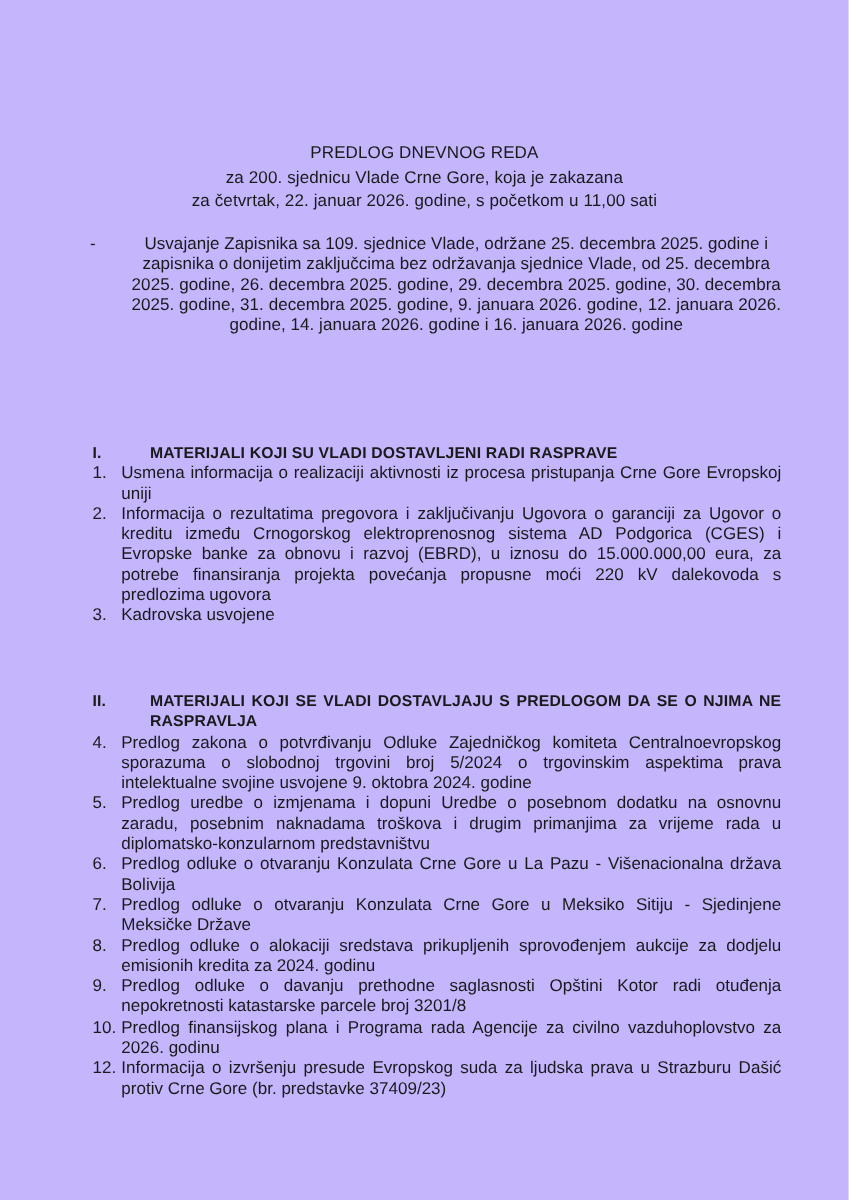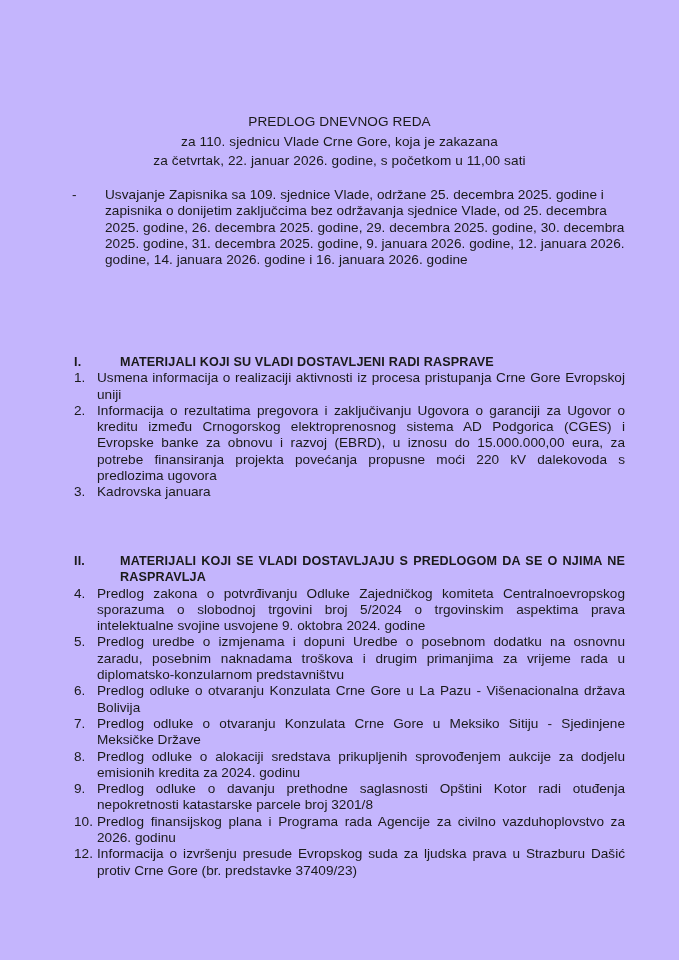--- a/index.html
+++ b/index.html
@@ -46,21 +46,21 @@
   }
   .intro-dash {
     position: absolute;
     left: 0;
     top: 0;
     font-size: 13.6px;
     line-height: 16.3px;
   }
   .intro-text {
     margin-left: 33px;
-    text-align: left;
+    text-align: center;
     font-size: 13.6px;
     line-height: 16.3px;
     letter-spacing: 0.05px;
   }
 
   
   .section {
     position: absolute;
     left: 74px;
     width: 551px;
@@ -126,21 +126,21 @@
   
   .section .list-wrap { margin-top: 0; }
 </style>
 </head>
 <body>
 
 <div class="page">
 
   <div class="title-block">
     <div class="title-line">PREDLOG DNEVNOG REDA</div>
-    <div class="title-line">za 110. sjednicu Vlade Crne Gore, koja je zakazana</div>
+    <div class="title-line">za 200. sjednicu Vlade Crne Gore, koja je zakazana</div>
     <div class="title-line">za četvrtak, 22. januar 2026. godine, s početkom u 11,00 sati</div>
   </div>
 
   <div class="intro">
     <span class="intro-dash">-</span>
     <div class="intro-text">Usvajanje Zapisnika sa 109. sjednice Vlade, održane 25. decembra 2025. godine i zapisnika o donijetim zaključcima bez održavanja sjednice Vlade, od 25. decembra 2025. godine, 26. decembra 2025. godine, 29. decembra 2025. godine, 30. decembra 2025. godine, 31. decembra 2025. godine, 9. januara 2026. godine, 12. januara 2026. godine, 14. januara 2026. godine i 16. januara 2026. godine</div>
   </div>
 
   <div class="section" id="section-1">
     <div class="section-heading">
@@ -152,21 +152,21 @@
         <li>
           <span class="num">1.</span>
           <span class="item-text">Usmena informacija o realizaciji aktivnosti iz procesa pristupanja Crne Gore Evropskoj uniji</span>
         </li>
         <li>
           <span class="num">2.</span>
           <span class="item-text">Informacija o rezultatima pregovora i zaključivanju Ugovora o garanciji za Ugovor o kreditu između Crnogorskog elektroprenosnog sistema AD Podgorica (CGES) i Evropske banke za obnovu i razvoj (EBRD), u iznosu do 15.000.000,00 eura, za potrebe finansiranja projekta povećanja propusne moći 220 kV dalekovoda s predlozima ugovora</span>
         </li>
         <li>
           <span class="num">3.</span>
-          <span class="item-text">Kadrovska januara</span>
+          <span class="item-text">Kadrovska usvojene</span>
         </li>
       </ol>
     </div>
   </div>
 
   <div class="section" id="section-2">
     <div class="section-heading two-line">
       <span class="roman">II.</span>
       <span class="heading-text">MATERIJALI KOJI SE VLADI DOSTAVLJAJU S PREDLOGOM DA SE O NJIMA NE RASPRAVLJA</span>
     </div>

